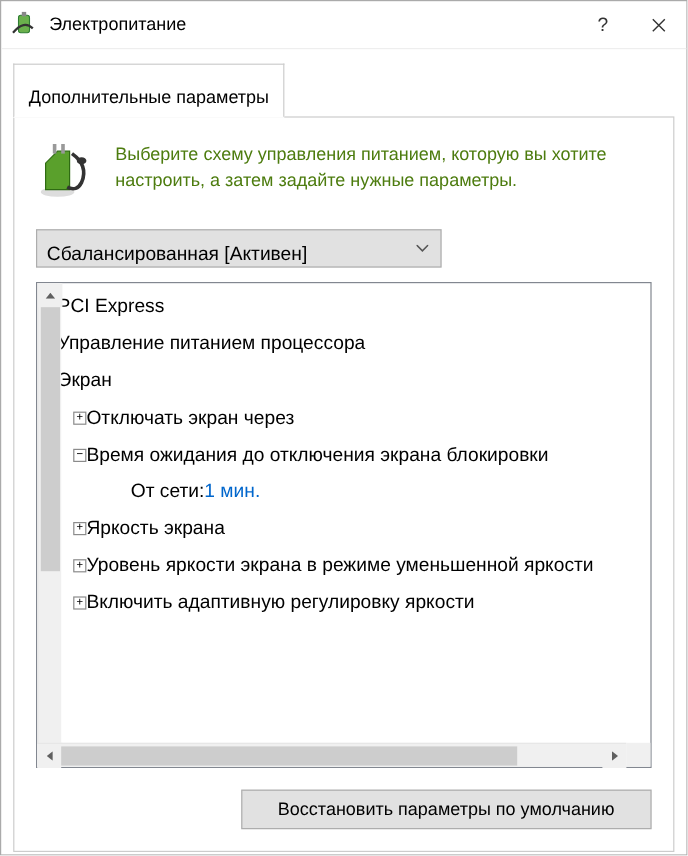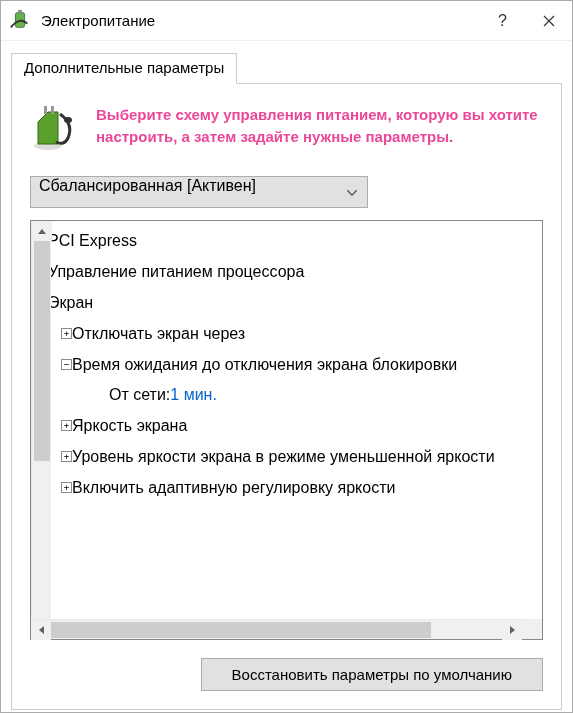--- a/index.html
+++ b/index.html
@@ -7,25 +7,25 @@
     .window { width: 573px; height: 713px; border: 1px solid #aaa; display: flex; flex-direction: column; background: #fff; }
     .titlebar { height: 40px; display: flex; align-items: center; padding: 0 0 0 8px; border-bottom: 1px solid #eee; }
     .titlebar-icon { width: 24px; height: 24px; margin-right: 8px; }
     .titlebar-text { font-size: 15px; color: #000; flex: 1; }
     .titlebar-btns { display: flex; align-items: stretch; height: 100%; }
     .titlebar-btn { width: 46px; display: flex; align-items: center; justify-content: center; color: #444; font-size: 14px; }
     .titlebar-btn.close { width: 46px; }
     .client { flex: 1; display: flex; flex-direction: column; padding: 12px 10px 2px 10px; }
     .tabhost { flex: 1; position: relative; display: flex; flex-direction: column; }
     .tabstrip { display: flex; position: relative; z-index: 2; }
-    .tab { padding: 5px 12px 7px 12px; font-size: 15px; border: 1px solid #ccc; border-bottom: 1px solid #fff; background: #fff; border-radius: 0; }
+    .tab { padding: 19px 12px 7px 12px; font-size: 15px; border: 1px solid #ccc; border-bottom: 1px solid #fff; background: #fff; border-radius: 0; }
     .tabpage { flex: 1; border: 1px solid #ccc; margin-top: -1px; padding: 20px 18px 18px 18px; display: flex; flex-direction: column; background: #fff; }
     .intro { display: flex; gap: 18px; margin-bottom: 20px; }
-    .intro-text { font-size: 15px; color: #ec4899; line-height: 1.45; font-weight: bold; }
-    .scheme-combo { position: relative; width: 338px; height: 32px; border: 1px solid #adadad; background: #e1e1e1; display: flex; align-items: flex-start; padding: 0 8px; margin-bottom: 12px; }
+    .intro-text { font-size: 15px; color: #4d7c0f; line-height: 1.45; }
+    .scheme-combo { position: relative; width: 338px; height: 32px; border: 1px solid #adadad; background: #e1e1e1; display: flex; align-items: flex-end; padding: 0 8px; margin-bottom: 12px; }
     .scheme-combo .chev { position: absolute; right: 10px; top: 50%; transform: translateY(-50%); font-size: 11px; color: #555; }
     .tree-wrap { flex: 1; border: 1px solid #828790; position: relative; display: flex; min-height: 300px; }
     .node { white-space: nowrap; }
     .row { display: flex; align-items: center; height: 31px; gap: 0; }
     .plusminus { width: 11px; height: 11px; border: 1px solid #8b8b8b; display: flex; align-items: center; justify-content: center; font-size: 9px; line-height: 1; background: #fff; color: #000; font-family: monospace; }
     .children { padding-left: 24px; }
     .leaf { padding-left: 24px; }
     .leaf .row { height: 30px; }
     .sel-label { background: #0078d7; color: #fff; padding: 1px 4px 2px 4px; }
     .colon-sel { background: #0078d7; color: #fff; padding: 1px 2px 2px 0; }

